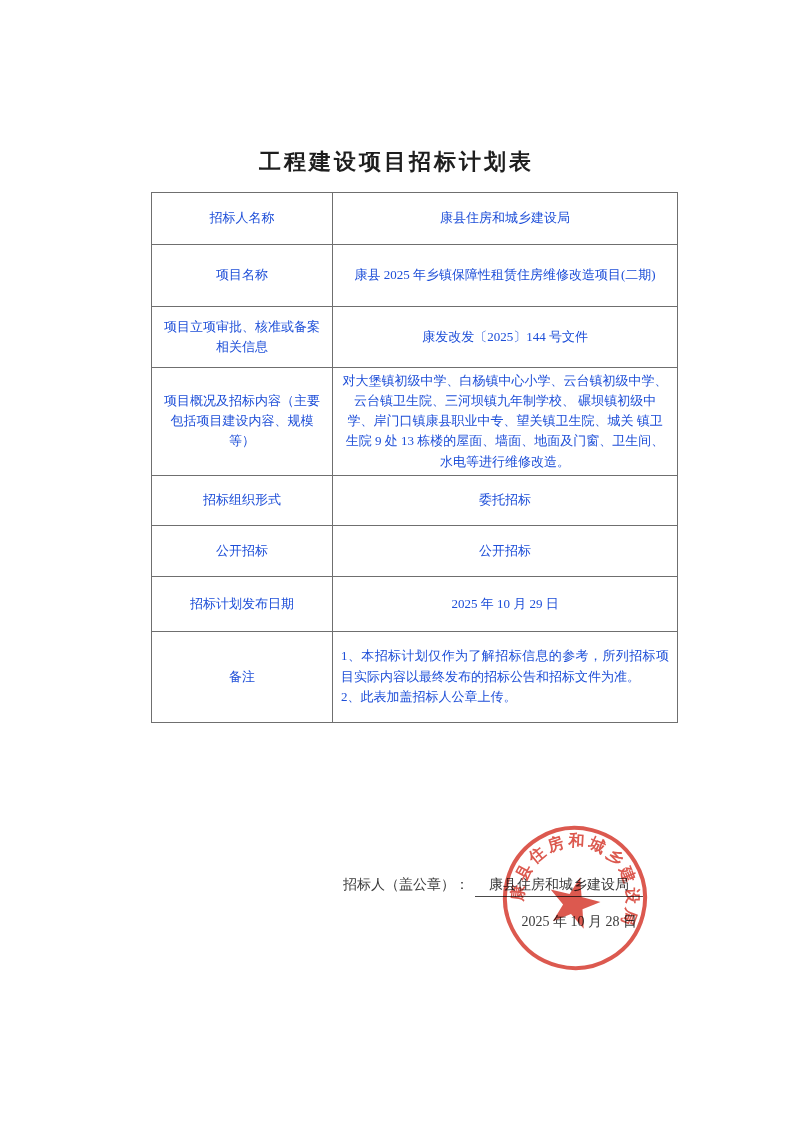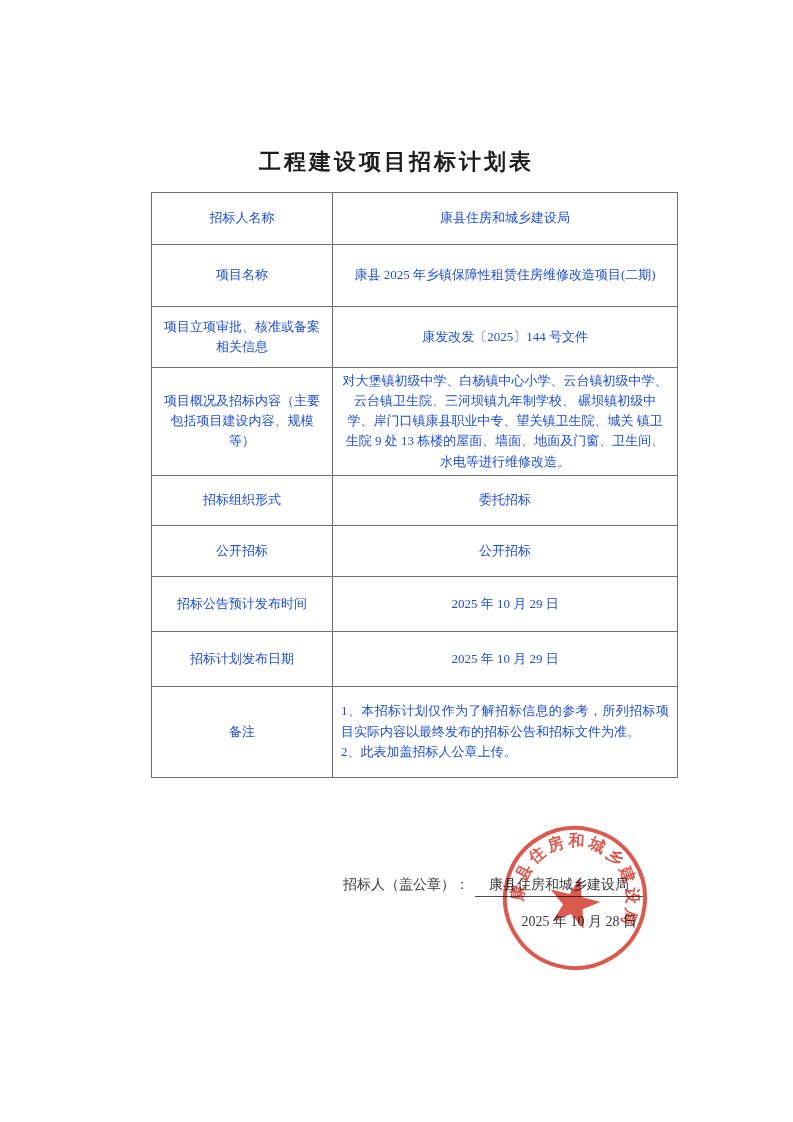--- a/index.html
+++ b/index.html
@@ -120,24 +120,20 @@
         <td class="val just">对大堡镇初级中学、白杨镇中心小学、云台镇初级中学、云台镇卫生院、三河坝镇九年制学校、 碾坝镇初级中学、岸门口镇康县职业中专、望关镇卫生院、城关 镇卫生院 9 处 13 栋楼的屋面、墙面、地面及门窗、卫生间、水电等进行维修改造。</td>
       </tr>
       <tr class="r8">
         <td class="lbl">招标组织形式</td>
         <td class="val">委托招标</td>
       </tr>
       <tr class="r9">
         <td class="lbl">公开招标</td>
         <td class="val">公开招标</td>
       </tr>
-      <tr class="r10">
-        <td class="lbl">招标公告预计发布时间</td>
-        <td class="val">2025 年 10 月 29 日</td>
-      </tr>
       <tr class="r11">
         <td class="lbl">招标计划发布日期</td>
         <td class="val">2025 年 10 月 29 日</td>
       </tr>
       <tr class="r12">
         <td class="lbl">备注</td>
         <td class="val leftal">
           <div class="remark-line">1、本招标计划仅作为了解招标信息的参考，所列招标项目实际内容以最终发布的招标公告和招标文件为准。</div>
           <div class="remark-line">2、此表加盖招标人公章上传。</div>
         </td>

